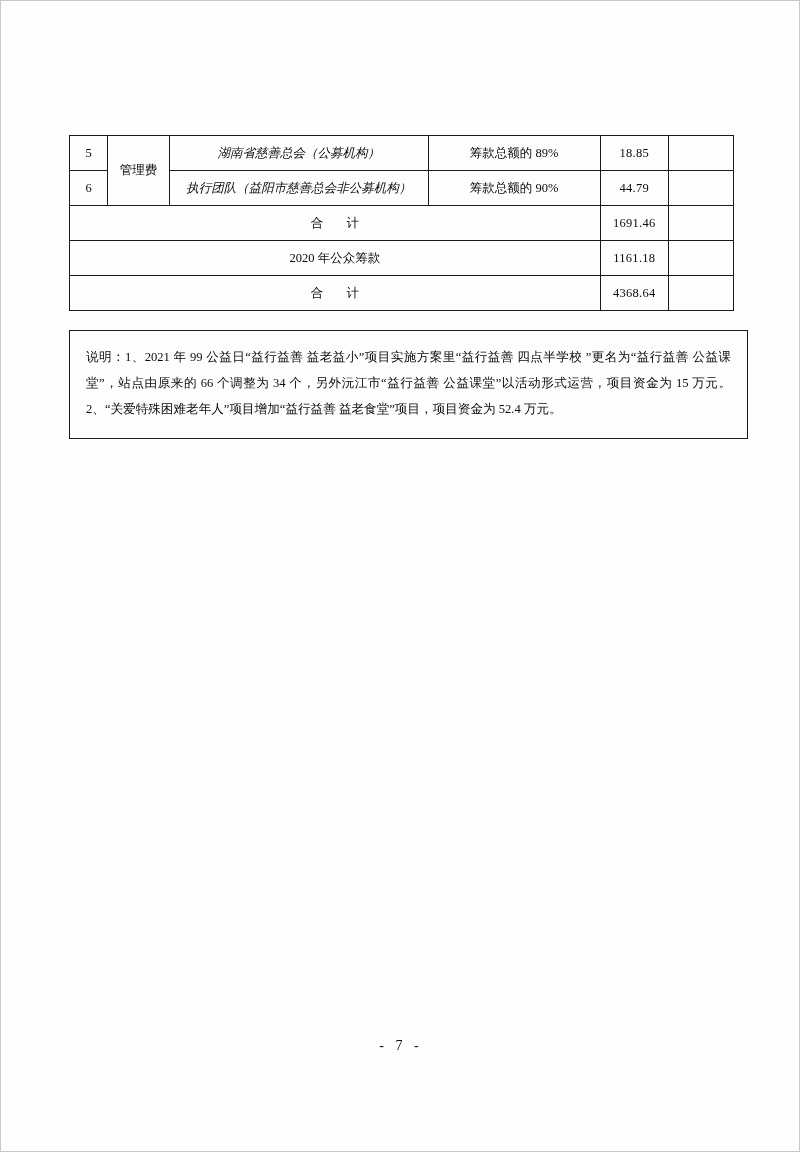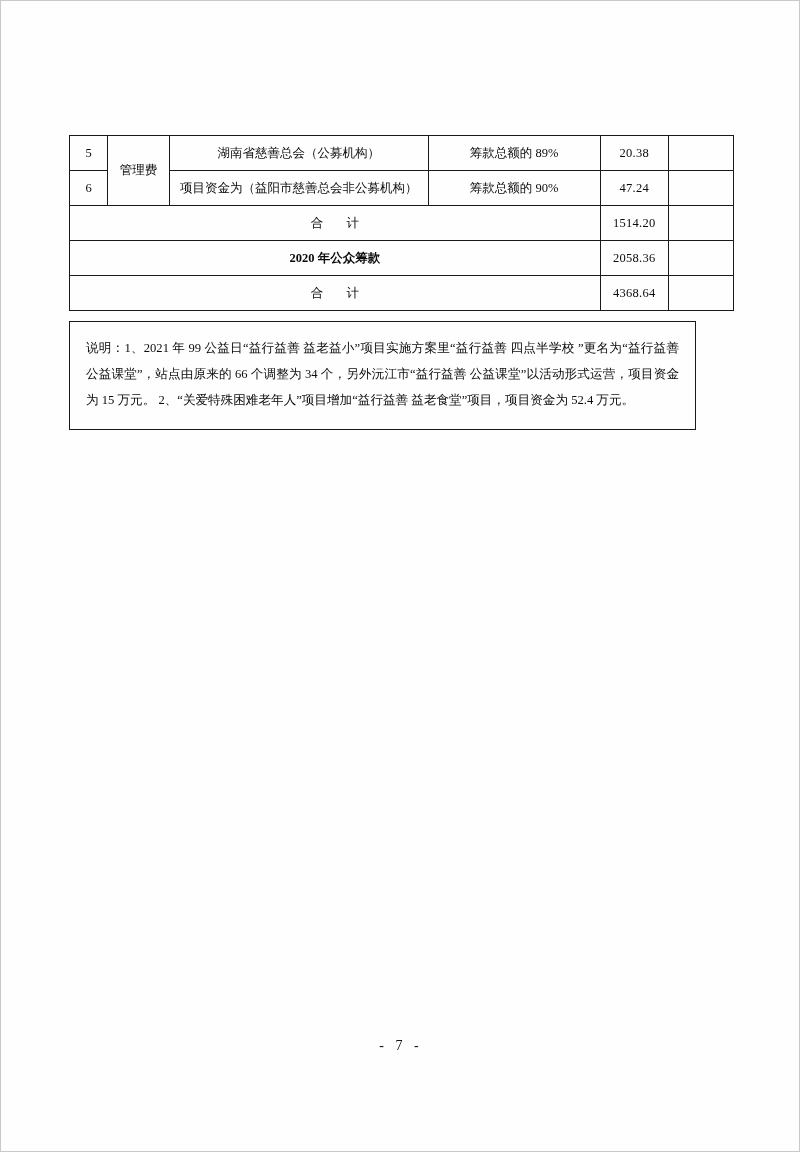--- a/index.html
+++ b/index.html
@@ -41,43 +41,42 @@
     padding: 0;
     vertical-align: middle;
     text-align: center;
     font-size: 12.5px;
     line-height: 1.35;
     height: 34px;
     font-family: "Liberation Serif", "DejaVu Serif", serif;
   }
   .col-no { width: 38px; }
   .col-cat { width: 62px; }
-  .col-name { width: 258px; }
+  .col-name { width: 258px; font-style: italic; }
   .col-std { width: 172px; }
   .col-amt { width: 68px; }
   .col-last { width: 65px; }
 
   td.num {
     font-family: "DejaVu Serif", "Liberation Serif", serif;
     font-size: 12px;
     letter-spacing: 0.3px;
   }
   td.total-label {
     letter-spacing: 10px;
     text-indent: 10px;
     font-size: 13px;
   }
   td.sub-label {
     font-size: 12.5px;
-    font-weight: bold;
   }
   .note-table {
     border-collapse: collapse;
-    width: 627px;
-    margin-top: 10px;
+    width: 679px;
+    margin-top: 19px;
     table-layout: fixed;
   }
   .note-table td {
     border: 1px solid #1a1a1a;
     padding: 14px 16px 16px 16px;
     font-size: 12.6px;
     line-height: 2.05;
     text-align: justify;
     text-justify: inter-ideograph;
     font-family: "Liberation Serif", "DejaVu Serif", serif;
@@ -113,38 +112,38 @@
         <col class="col-std">
         <col class="col-amt">
         <col class="col-last">
       </colgroup>
       <tbody>
         <tr>
           <td class="col-no">5</td>
           <td class="col-cat" rowspan="2">管理费</td>
           <td class="col-name">湖南省慈善总会（公募机构）</td>
           <td class="col-std">筹款总额的 89%</td>
-          <td class="col-amt num">20.38</td>
+          <td class="col-amt num">18.85</td>
           <td class="col-last"></td>
         </tr>
         <tr>
           <td class="col-no">6</td>
-          <td class="col-name">项目资金为（益阳市慈善总会非公募机构）</td>
+          <td class="col-name">执行团队（益阳市慈善总会非公募机构）</td>
           <td class="col-std">筹款总额的 90%</td>
-          <td class="col-amt num">47.24</td>
+          <td class="col-amt num">44.79</td>
           <td class="col-last"></td>
         </tr>
         <tr>
           <td class="total-label" colspan="4">合  计</td>
-          <td class="col-amt num">1514.20</td>
+          <td class="col-amt num">1691.46</td>
           <td class="col-last"></td>
         </tr>
         <tr>
           <td class="sub-label" colspan="4">2020 年公众筹款</td>
-          <td class="col-amt num">2058.36</td>
+          <td class="col-amt num">1161.18</td>
           <td class="col-last"></td>
         </tr>
         <tr>
           <td class="total-label" colspan="4">合  计</td>
           <td class="col-amt num">4368.64</td>
           <td class="col-last"></td>
         </tr>
       </tbody>
     </table>
 

